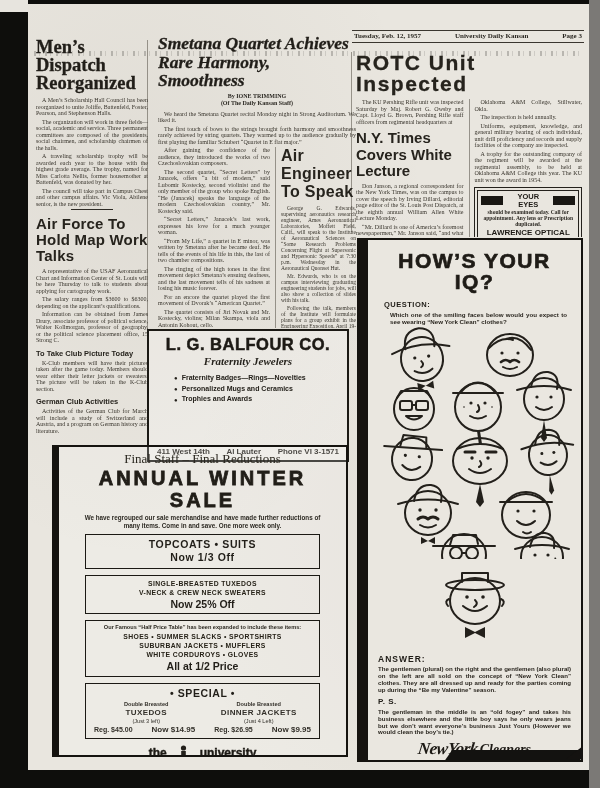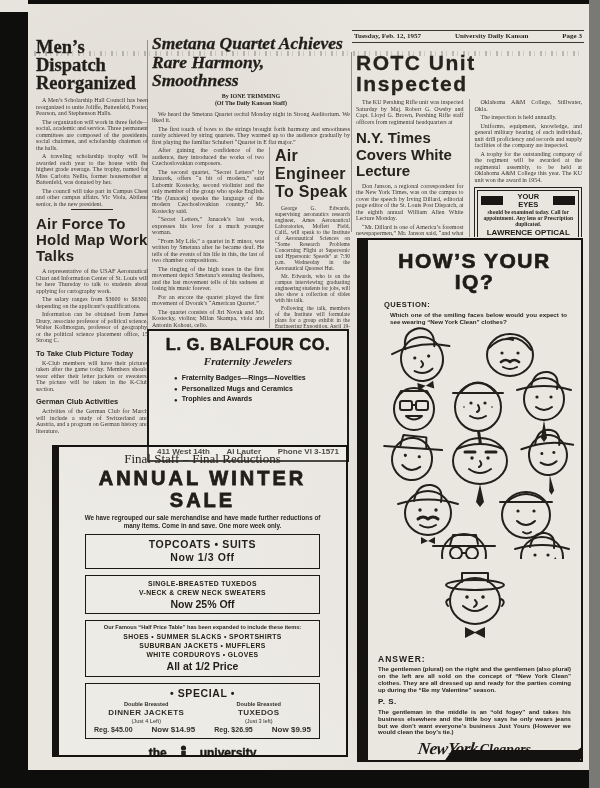--- a/index.html
+++ b/index.html
@@ -14,21 +14,21 @@
           #e9e6df;}
   .smudge{position:absolute;left:6px;top:47px;width:546px;height:5px;opacity:.45;filter:blur(.7px);
           background:repeating-linear-gradient(90deg,rgba(40,38,34,.55) 0 2px,transparent 2px 5px,rgba(40,38,34,.3) 5px 6px,transparent 6px 11px)}
   .masthead{position:absolute;left:324px;top:26px;width:228px;border-top:1px solid #3a362f;border-bottom:1px solid #3a362f;
             display:flex;justify-content:space-between;align-items:flex-start;padding:2px 2px;font:700 7px/1 "Liberation Serif",serif;color:#2b2822}
   .vdiv{position:absolute;width:1px;background:#6a655c;opacity:.65}
   .endrule{width:42px;border-top:1.5px solid #2e2b25;margin:2px auto 3px}
 
   
   .leftcol{position:absolute;left:8px;top:34px;width:112px;height:404px;overflow:hidden}
-  .midcol{position:absolute;left:124px;top:30px;width:198px;height:294px;overflow:hidden}
+  .midcol{position:absolute;left:130px;top:30px;width:198px;height:294px;overflow:hidden}
   .rightsec{position:absolute;left:328px;top:46px;width:226px;height:187px;overflow:hidden}
 
   p.bt{margin:0 0 2px;text-indent:6px;text-align:justify;font-size:6px;line-height:6.5px;color:#38342c}
   .tiny p.bt{font-size:5.5px;line-height:6px}
 
   .h-mens{font:700 18.5px/0.98 "Liberation Serif",serif;color:#211e19;margin:0 0 5px;-webkit-text-stroke:.3px #211e19}
   .h-af{font:700 15px/1.06 "Liberation Sans",sans-serif;letter-spacing:.2px;color:#26231d;margin:6px 0 4px}
   .h-sub{font:700 7.5px/1.2 "Liberation Sans",sans-serif;color:#26231d;margin:5px 0 2px}
   .h-smet{font:italic 700 17.5px/1.06 "Liberation Serif",serif;color:#211e19;margin:0 0 3px;-webkit-text-stroke:.3px #211e19}
   .byline{text-align:center;font:700 6px/1.25 "Liberation Serif",serif;color:#2c2923;margin-bottom:3px}
@@ -242,27 +242,27 @@
       <div class="sb-med">SHOES  •  SUMMER SLACKS  •  SPORTSHIRTS</div>
       <div class="sb-med">SUBURBAN JACKETS  •  MUFFLERS</div>
       <div class="sb-med">WHITE CORDUROYS  •  GLOVES</div>
       <div class="sb-price">All at 1/2 Price</div>
     </div>
     <div class="sbox">
       <div class="sb-big">•  SPECIAL  •</div>
       <div class="spec-cols">
         <div class="spec-col">
           <div class="spec-type">Double Breasted</div>
+          <div class="spec-item">TUXEDOS</div>
+          <div class="spec-qty">(Just 3 left)</div>
+        </div>
+        <div class="spec-col">
+          <div class="spec-type">Double Breasted</div>
           <div class="spec-item">DINNER JACKETS</div>
           <div class="spec-qty">(Just 4 Left)</div>
-        </div>
-        <div class="spec-col">
-          <div class="spec-type">Double Breasted</div>
-          <div class="spec-item">TUXEDOS</div>
-          <div class="spec-qty">(Just 3 left)</div>
         </div>
       </div>
       <div class="spec-prices">
         <span class="spec-reg">Reg. $45.00</span>
         <span class="spec-now">Now $14.95</span>
         <span class="spec-reg">Reg. $26.95</span>
         <span class="spec-now">Now $9.95</span>
       </div>
     </div>
     <div class="shop-logo">

